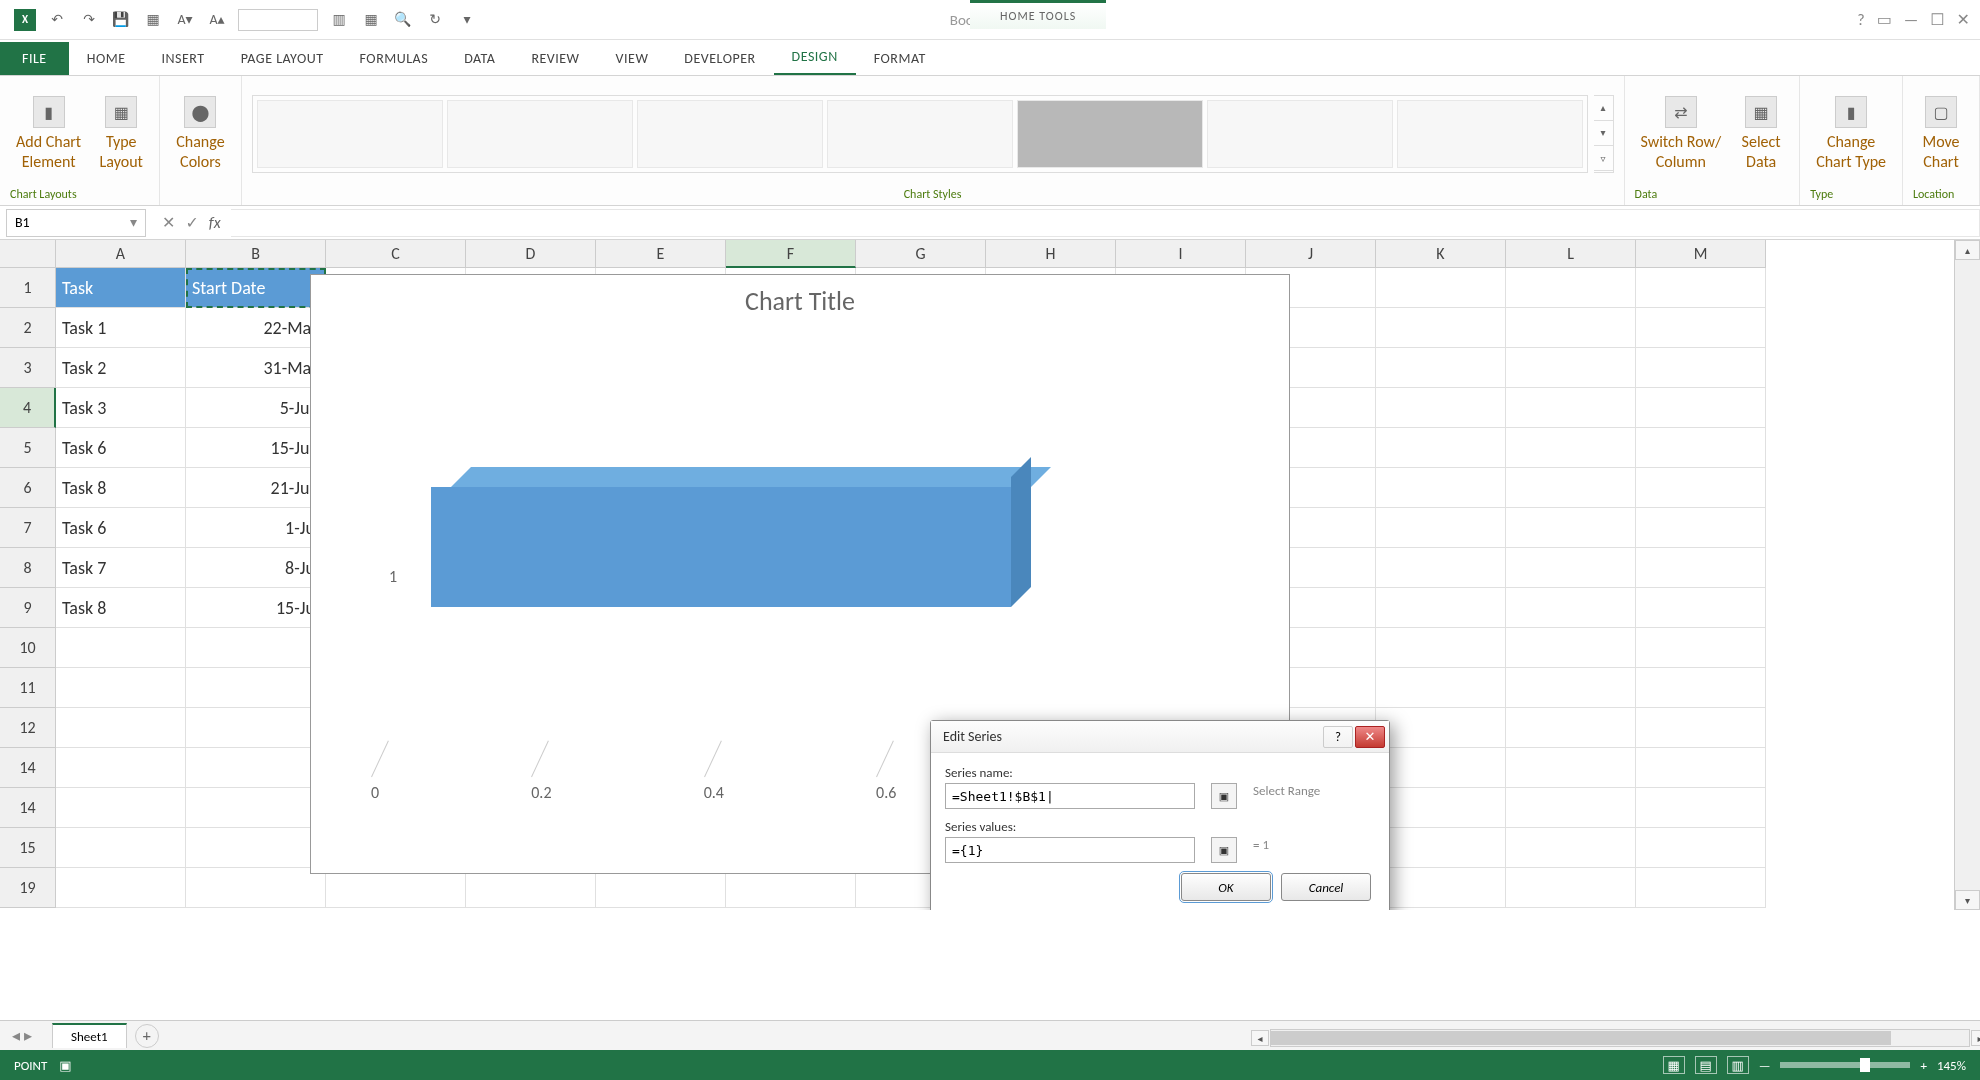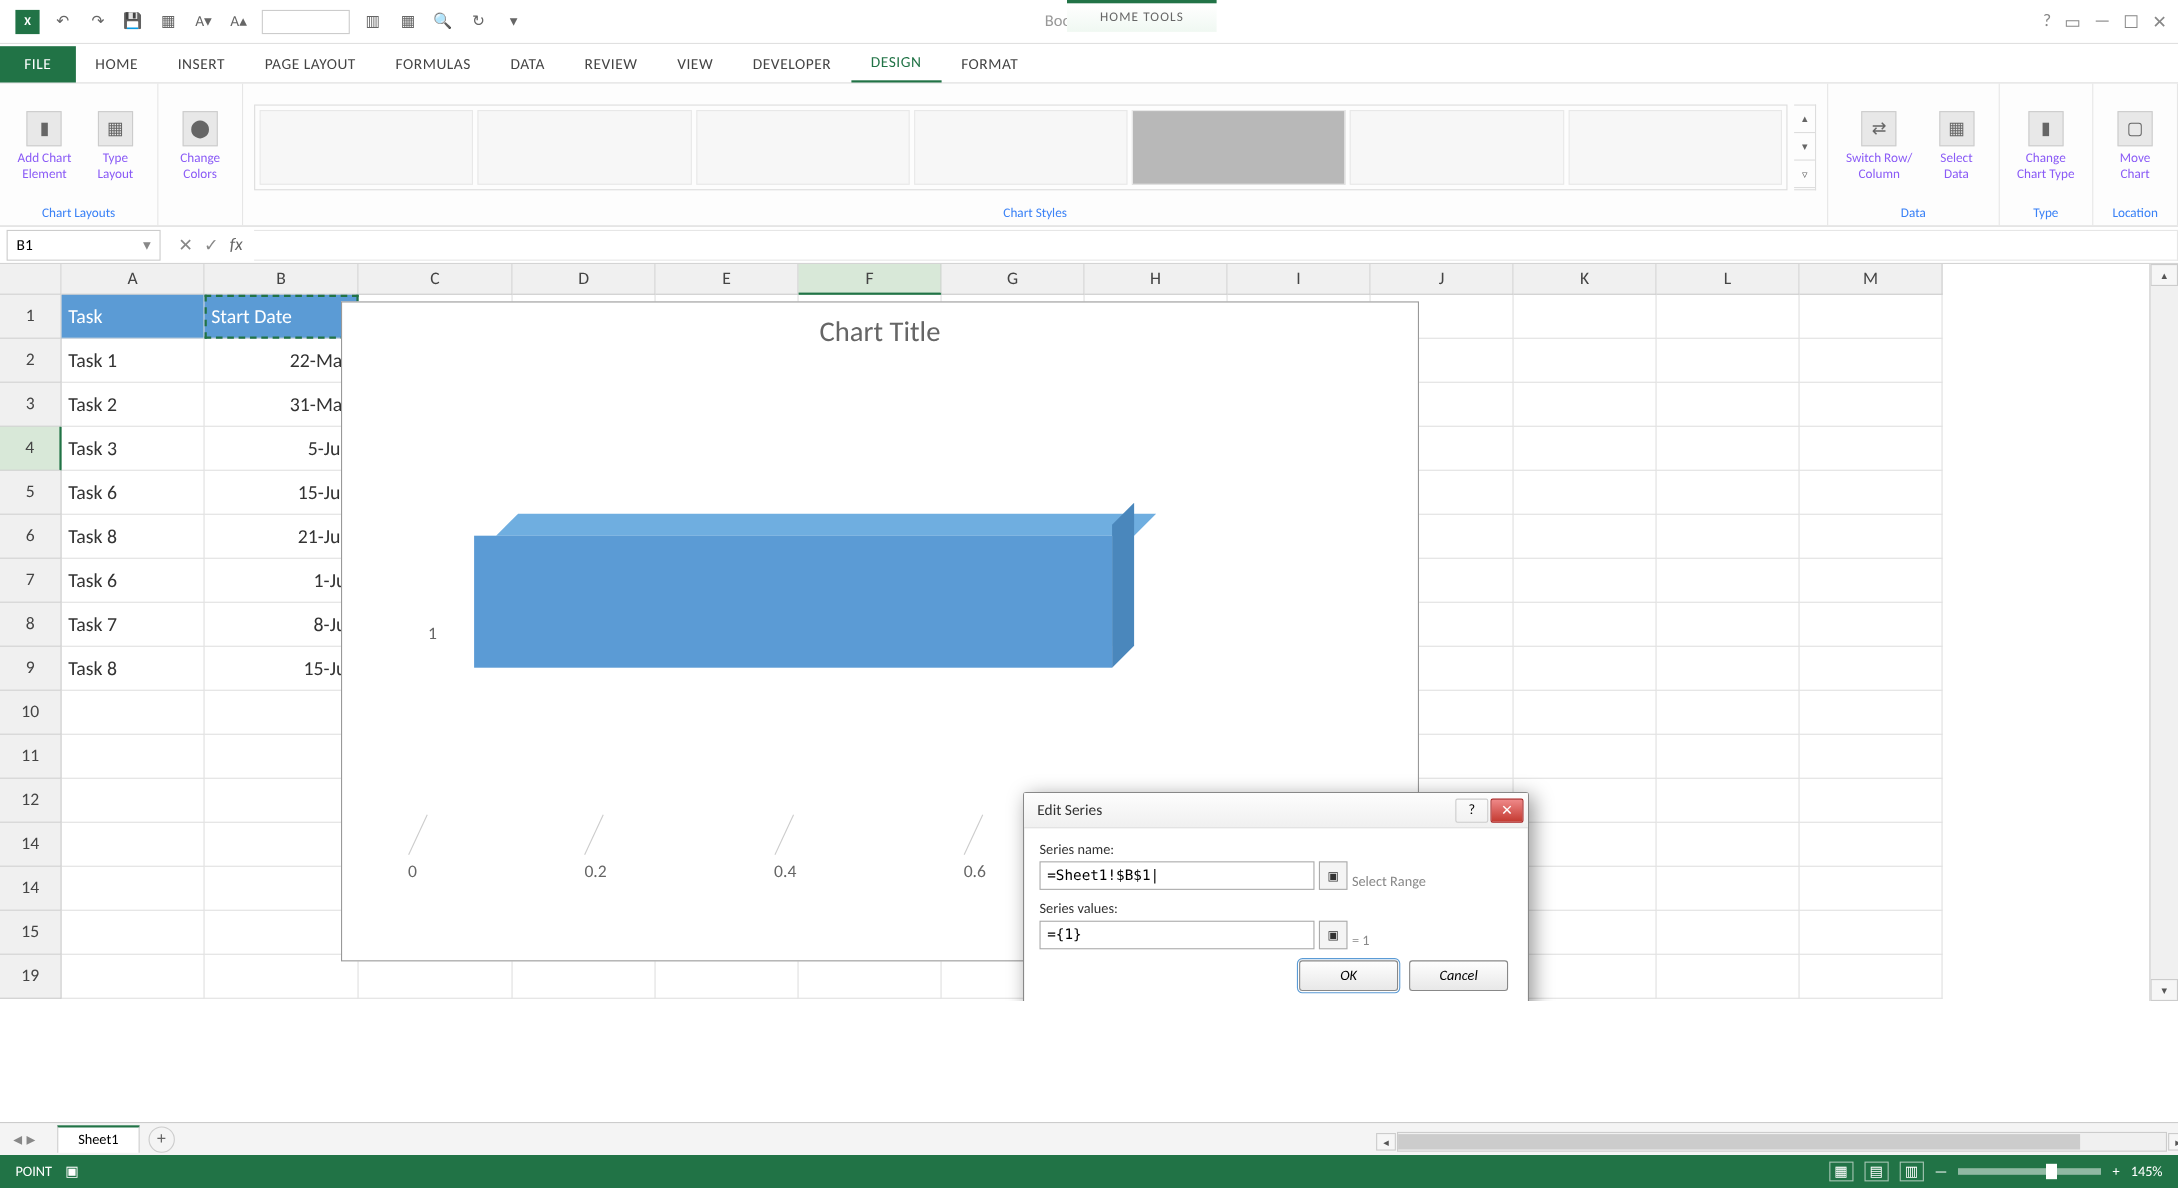--- a/index.html
+++ b/index.html
@@ -16,25 +16,25 @@
 
 
 .tabs { display: flex; height: 36px; background: #fff; border-bottom: 1px solid #d4d4d4; align-items: flex-end; }
 .tab { padding: 8px 18px; font-size: 14px; color: #444; cursor: pointer; letter-spacing: 0.5px; }
 .tab.file { background: #217346; color: #fff; padding: 8px 22px; }
 .tab.active { color: #217346; border-bottom: 2px solid #217346; }
 
 
 .ribbon { height: 130px; background: #fdfdfd; border-bottom: 1px solid #d4d4d4; display: flex; }
 .ribbon-group { border-right: 1px solid #e6e6e6; padding: 6px 10px 2px; display: flex; flex-direction: column; justify-content: space-between; }
-.ribbon-group .group-label { text-align: center; font-size: 12px; color: #3b82f6; padding: 2px 0; }
+.ribbon-group .group-label { text-align: left; font-size: 12px; color: #4d7c0f; padding: 2px 0; }
 .ribbon-group .group-content { display: flex; align-items: center; gap: 6px; flex: 1; }
 .rbtn { display: flex; flex-direction: column; align-items: center; justify-content: center; cursor: pointer; padding: 4px 6px; min-width: 56px; }
 .rbtn .ico { width: 32px; height: 32px; background: #e8e8e8; border: 1px solid #ccc; margin-bottom: 4px; display:flex; align-items:center; justify-content:center; color:#666;}
-.rbtn .lbl { font-size: 12px; color: #8b5cf6; text-align: center; line-height: 1.2; }
+.rbtn .lbl { font-size: 16px; color: #a16207; text-align: center; line-height: 1.2; }
 .chart-styles-box { flex: 1; display: flex; align-items: center; }
 .style-gallery { display: flex; gap: 4px; flex: 1; border: 1px solid #ddd; padding: 4px; height: 78px; }
 .style-thumb { flex: 1; background: #f7f7f7; border: 1px solid #e8e8e8; }
 .style-thumb.sel { background: #b8b8b8; }
 .style-spinner { width: 20px; height: 78px; border: 1px solid #ddd; border-left: none; display: flex; flex-direction: column; }
 .style-spinner div { flex:1; display:flex; align-items:center; justify-content:center; color:#666; font-size:10px; border-bottom:1px solid #ddd; cursor:pointer;}
 
 
 .formula-row { height: 34px; display: flex; align-items: center; border-bottom: 1px solid #d4d4d4; }
 .name-box { width: 140px; height: 28px; border: 1px solid #ccc; margin: 0 6px; display: flex; align-items: center; padding: 0 8px; font-size: 14px; justify-content: space-between; }
@@ -73,21 +73,21 @@
 
 
 .modal-shadow { position:absolute; top:480px; left:930px; width:460px; height:220px; background:#fff; border:1px solid #888; box-shadow: 4px 4px 18px rgba(0,0,0,.4); border-radius:3px; z-index:100;}
 .modal-title { height:32px; display:flex; align-items:center; justify-content:space-between; padding:0 4px 0 12px; background:linear-gradient(#fdfdfd,#f0f0f0); border-bottom:1px solid #ddd;}
 .modal-title .mt { font-size:14px; color:#333;}
 .modal-title .mbtns { display:flex; gap:2px;}
 .mbtn { width:30px; height:22px; display:flex; align-items:center; justify-content:center; border:1px solid #ccc; border-radius:2px; font-size:13px; cursor:pointer;}
 .mbtn.close { background:linear-gradient(#e88,#c43a31); color:#fff; border-color:#a22;}
 .modal-body { padding: 12px 14px; font-size:13px; color:#333;}
 .fld-label { margin-bottom:3px;}
-.fld-row { display:flex; align-items:flex-end; gap:4px; margin-bottom:10px;}
+.fld-row { display:flex; align-items:flex-start; gap:16px; margin-bottom:10px;}
 .fld-input { flex:0 0 250px; height:26px; border:1px solid #aaa; padding:0 6px; font-size:13px; font-family:Consolas,monospace;}
 .range-btn { width:26px; height:26px; border:1px solid #aaa; background:#f4f4f4; display:flex; align-items:center; justify-content:center; cursor:pointer; font-size:11px;}
 .hint { color:#888; }
 .modal-buttons { display:flex; justify-content:flex-end; gap:10px; padding:0 4px;}
 .dlg-btn { min-width:90px; height:28px; border:1px solid #888; background:linear-gradient(#fefefe,#e8e8e8); border-radius:3px; cursor:pointer; font-size:13px;font-style:italic;}
 .dlg-btn.primary { outline:1px solid #5b9bd5; outline-offset:1px;}
 
 
 .sheet-tabs { position:absolute; bottom:30px; left:0; right:0; height:30px; background:#f4f4f4; border-top:1px solid #ccc; display:flex; align-items:center;}
 .sheet-nav { display:flex; gap:4px; padding:0 12px; color:#888;}

